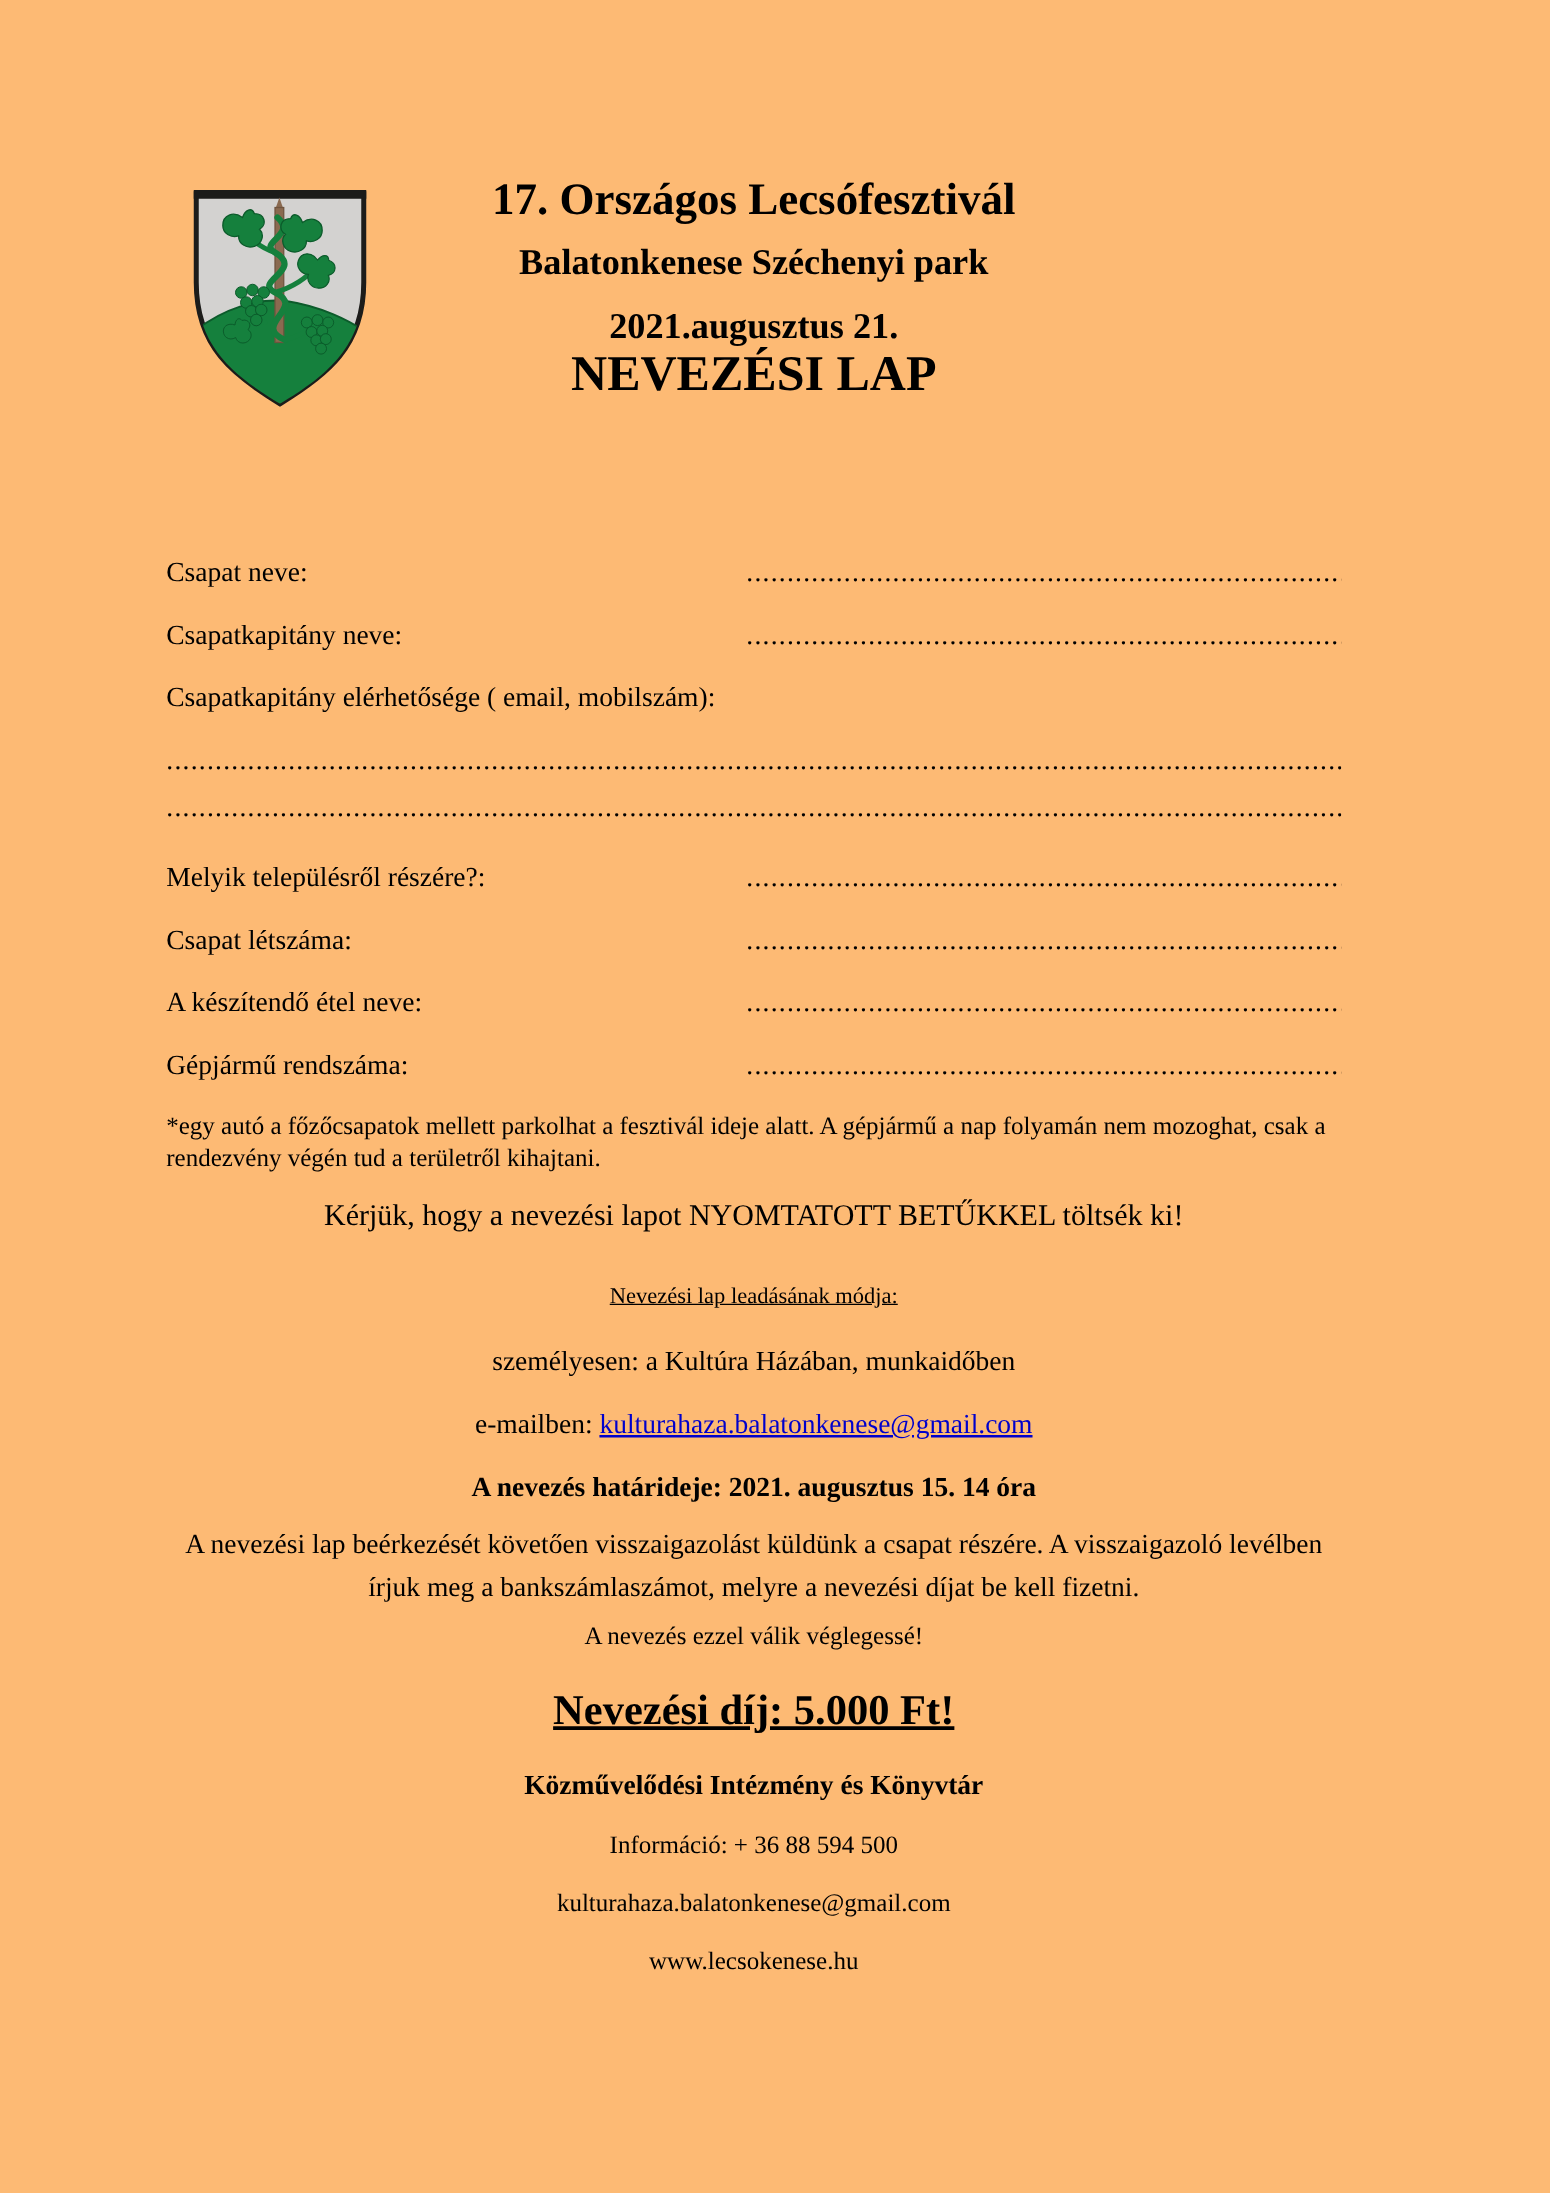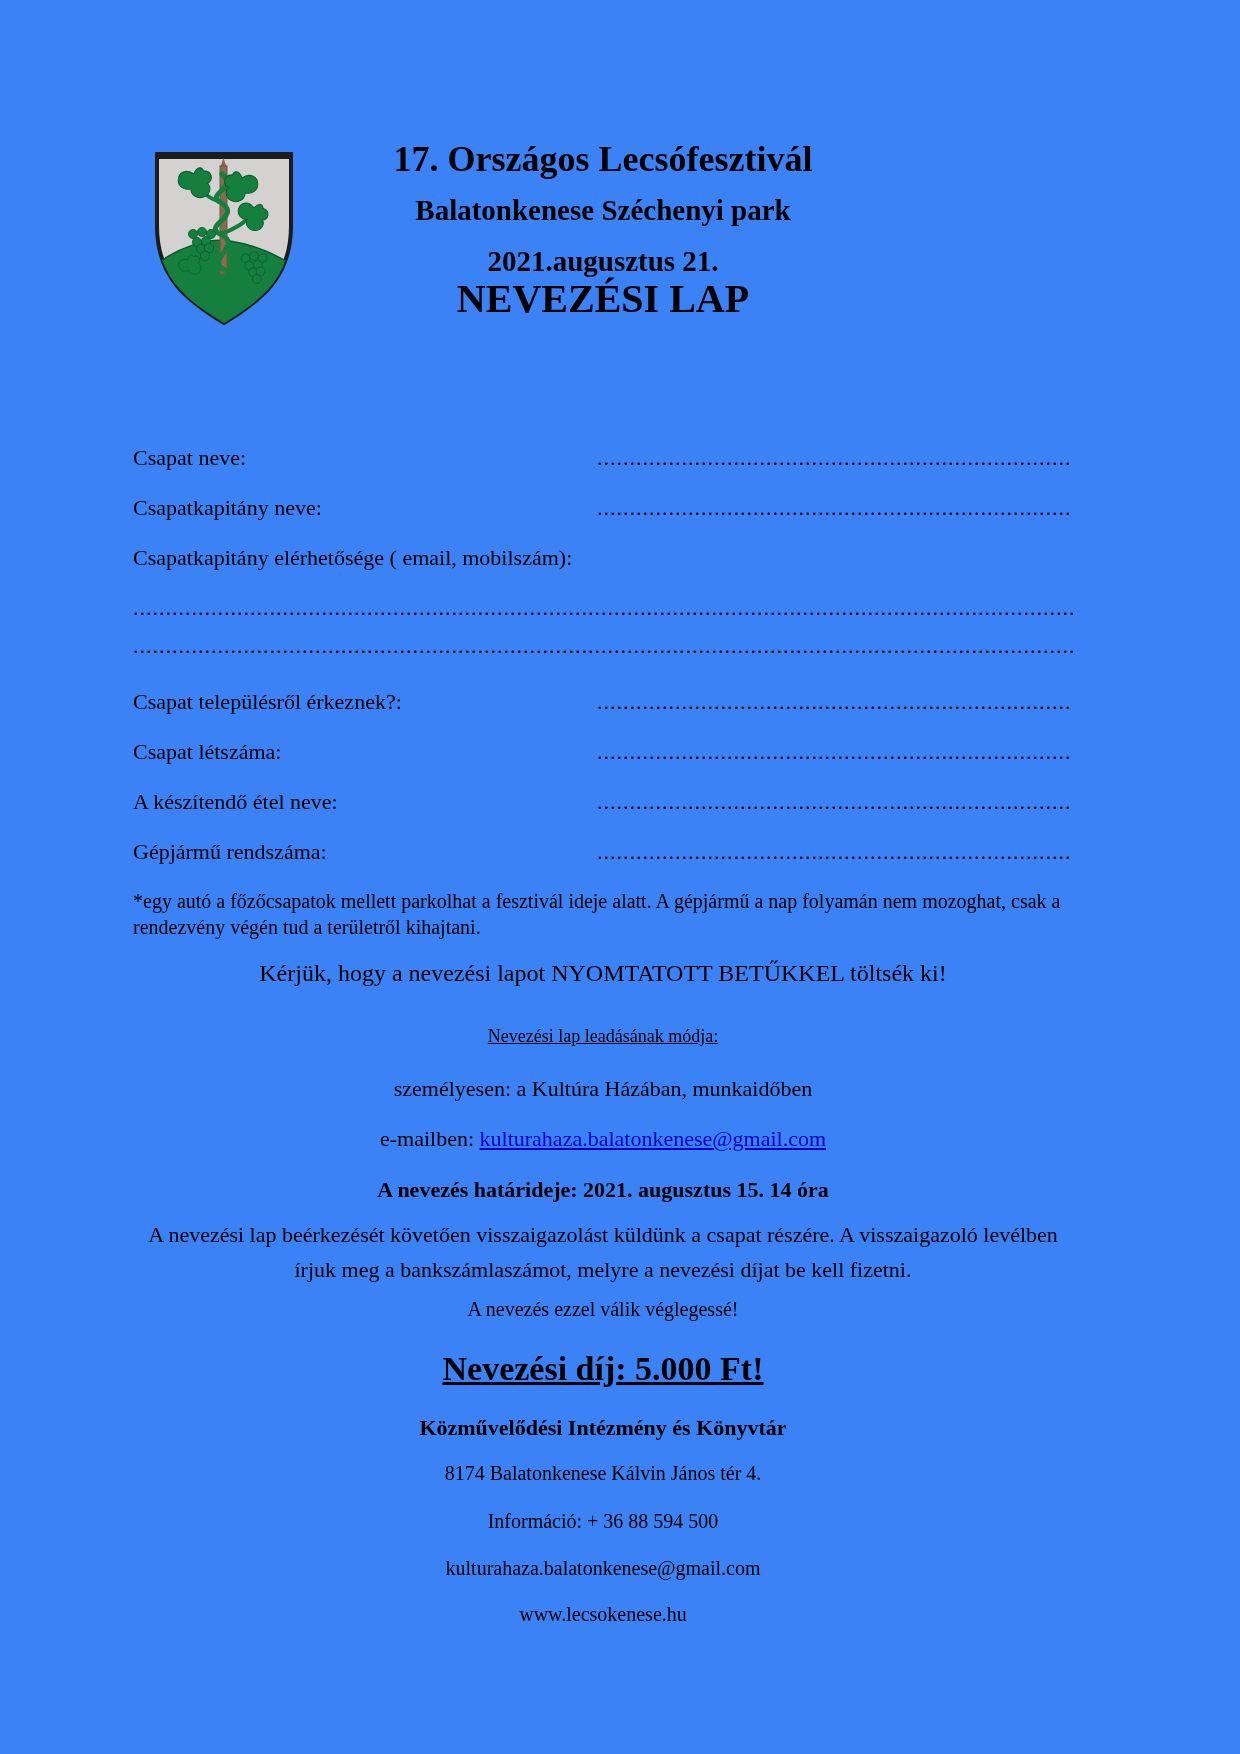--- a/index.html
+++ b/index.html
@@ -2,21 +2,21 @@
 <html lang="hu"><head>
 <meta charset="utf-8">
 <style>
   * { margin: 0; padding: 0; box-sizing: border-box; }
   html, body { background: #888; }
   .page {
     position: relative;
     width: 1240px;
     height: 1754px;
     margin: 0 auto;
-    background: #3b82f6;
+    background: #fdba74;
     font-family: "Liberation Serif", "DejaVu Serif", serif;
     color: #000;
     overflow: hidden;
   }
   .content {
     position: relative;
     padding: 0 167px 0 133px;
     width: 100%;
     height: 100%;
   }
@@ -155,21 +155,21 @@
       </div>
 
       <div class="field-row">
         <span class="field-label wide">Csapatkapitány elérhetősége ( email, mobilszám):</span>
       </div>
 
       <div class="dots-full">............................................................................................................................................................................................................................</div>
       <div class="dots-full">............................................................................................................................................................................................................................</div>
 
       <div class="field-row gap-before-row4">
-        <span class="field-label">Csapat településről érkeznek?:</span>
+        <span class="field-label">Melyik településről részére?:</span>
         <span class="field-dots">........................................................................................................................</span>
       </div>
 
       <div class="field-row">
         <span class="field-label">Csapat létszáma:</span>
         <span class="field-dots">........................................................................................................................</span>
       </div>
 
       <div class="field-row">
         <span class="field-label">A készítendő étel neve:</span>
@@ -196,19 +196,18 @@
 
     <div class="c deadline">A nevezés határideje: 2021. augusztus 15. 14 óra</div>
 
     <div class="c confirm-par">A nevezési lap beérkezését követően visszaigazolást küldünk a csapat részére. A visszaigazoló levélben írjuk meg a bankszámlaszámot, melyre a nevezési díjat be kell fizetni.</div>
 
     <div class="c final-note">A nevezés ezzel válik véglegessé!</div>
 
     <div class="c entry-fee">Nevezési díj: 5.000 Ft!</div>
 
     <div class="c org">Közművelődési Intézmény és Könyvtár</div>
-    <div class="c address">8174 Balatonkenese Kálvin János tér 4.</div>
     <div class="c phone">Információ: + 36 88 594 500</div>
     <div class="c femail">kulturahaza.balatonkenese@gmail.com</div>
     <div class="c website">www.lecsokenese.hu</div>
 
   </div>
 </div>
 
 </body></html>

